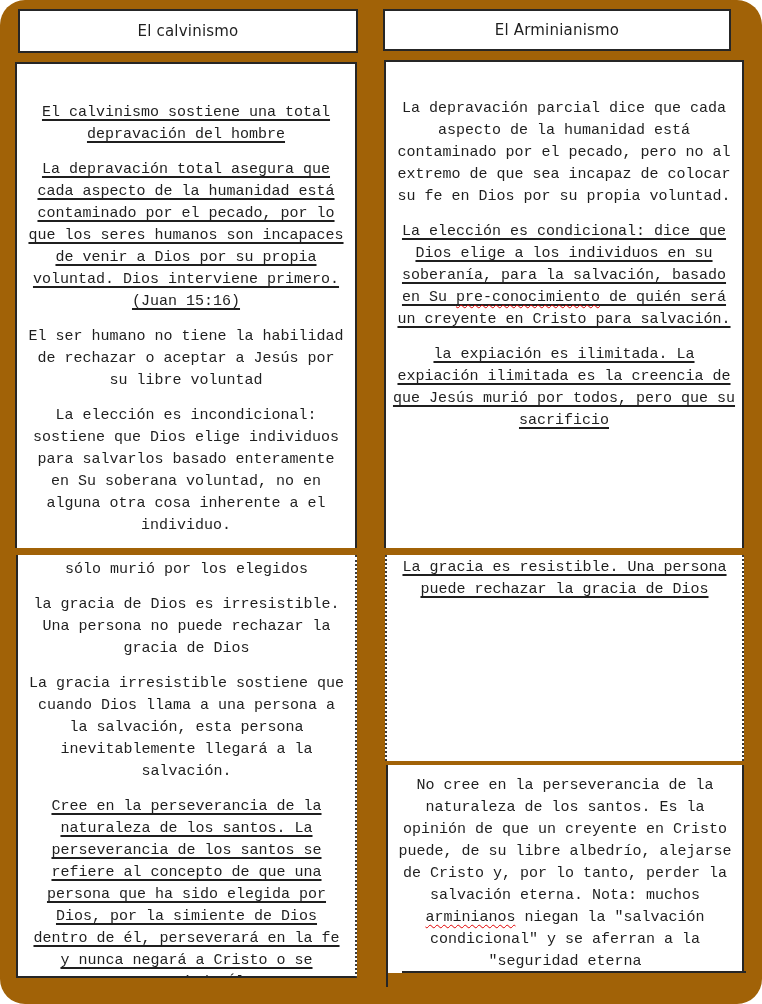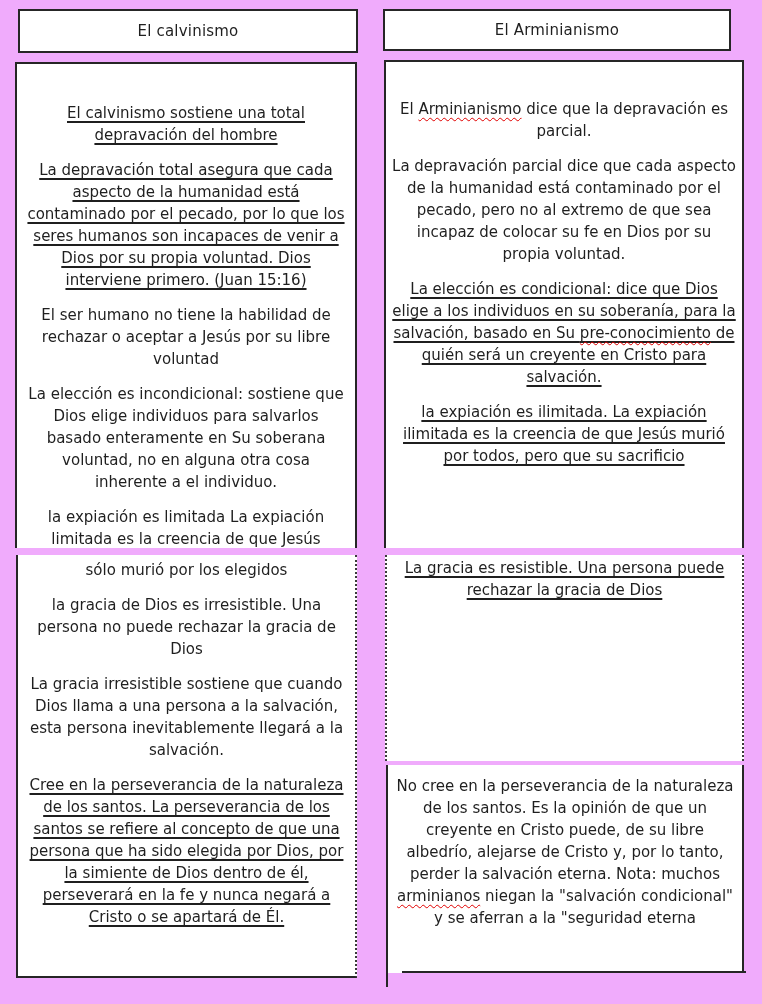--- a/index.html
+++ b/index.html
@@ -1,23 +1,24 @@
 <!DOCTYPE html>
 <html><head>
 <meta charset="utf-8">
 <style>
   html, body { margin: 0; padding: 0; background: #ffffff; }
   #page {
     position: relative;
     width: 762px;
     height: 1004px;
-    background: #f0abfc;
+    background: #a16207;
     font-family: "DejaVu Sans", sans-serif;
     color: #1f1f1f;
     overflow: hidden;
+    border-radius: 25px;
   }
   .box { position: absolute; box-sizing: border-box; background: #ffffff; }
 
   
   .hdr {
     border: 2px solid #262626;
     display: flex;
     align-items: center;
     justify-content: center;
     font-size: 15px;
@@ -73,20 +74,21 @@
     left: 386px; top: 973px; width: 0; height: 14px;
     border-left: 2px solid #262626;
   }
 
   
   .para {
     margin: 0 0 13px 0;
     text-align: center;
     font-size: 15px;
     line-height: 22px;
+    font-family: Liberation Mono, monospace;
   }
   .para:last-child { margin-bottom: 0; }
   .u {
     text-decoration-line: underline;
     text-decoration-thickness: 1.5px;
     text-underline-offset: 3px;
     text-decoration-skip-ink: none;
   }
   .squiggle {
     text-decoration-line: underline;
@@ -118,21 +120,20 @@
   </div>
 
   <div id="boxB-left" class="box">
     <p class="para">sólo murió por los elegidos</p>
     <p class="para">la gracia de Dios es irresistible. Una persona no puede rechazar la gracia de Dios</p>
     <p class="para">La gracia irresistible sostiene que cuando Dios llama a una persona a la salvación, esta persona inevitablemente llegará a la salvación.</p>
     <p class="para u">Cree en la perseverancia de la naturaleza de los santos. La perseverancia de los santos se refiere al concepto de que una persona que ha sido elegida por Dios, por la simiente de Dios dentro de él, perseverará en la fe y nunca negará a Cristo o se apartará de Él.</p>
   </div>
 
   <div id="boxA-right" class="box">
-    <p class="para"><span>El </span><span class="squiggle">Arminianismo</span><span> dice que la depravación es parcial.</span></p>
     <p class="para">La depravación parcial dice que cada aspecto de la humanidad está contaminado por el pecado, pero no al extremo de que sea incapaz de colocar su fe en Dios por su propia voluntad.</p>
     <p class="para u"><span>La elección es condicional: dice que Dios elige a los individuos en su soberanía, para la salvación, basado en Su </span><span class="squiggle">pre-conocimiento</span><span> de quién será un creyente en Cristo para salvación.</span></p>
     <p class="para u">la expiación es ilimitada. La expiación ilimitada es la creencia de que Jesús murió por todos, pero que su sacrificio</p>
   </div>
 
   <div id="boxB-right" class="box">
     <p class="para u">La gracia es resistible. Una persona puede rechazar la gracia de Dios</p>
   </div>
 
   <div id="boxC-right" class="box">

